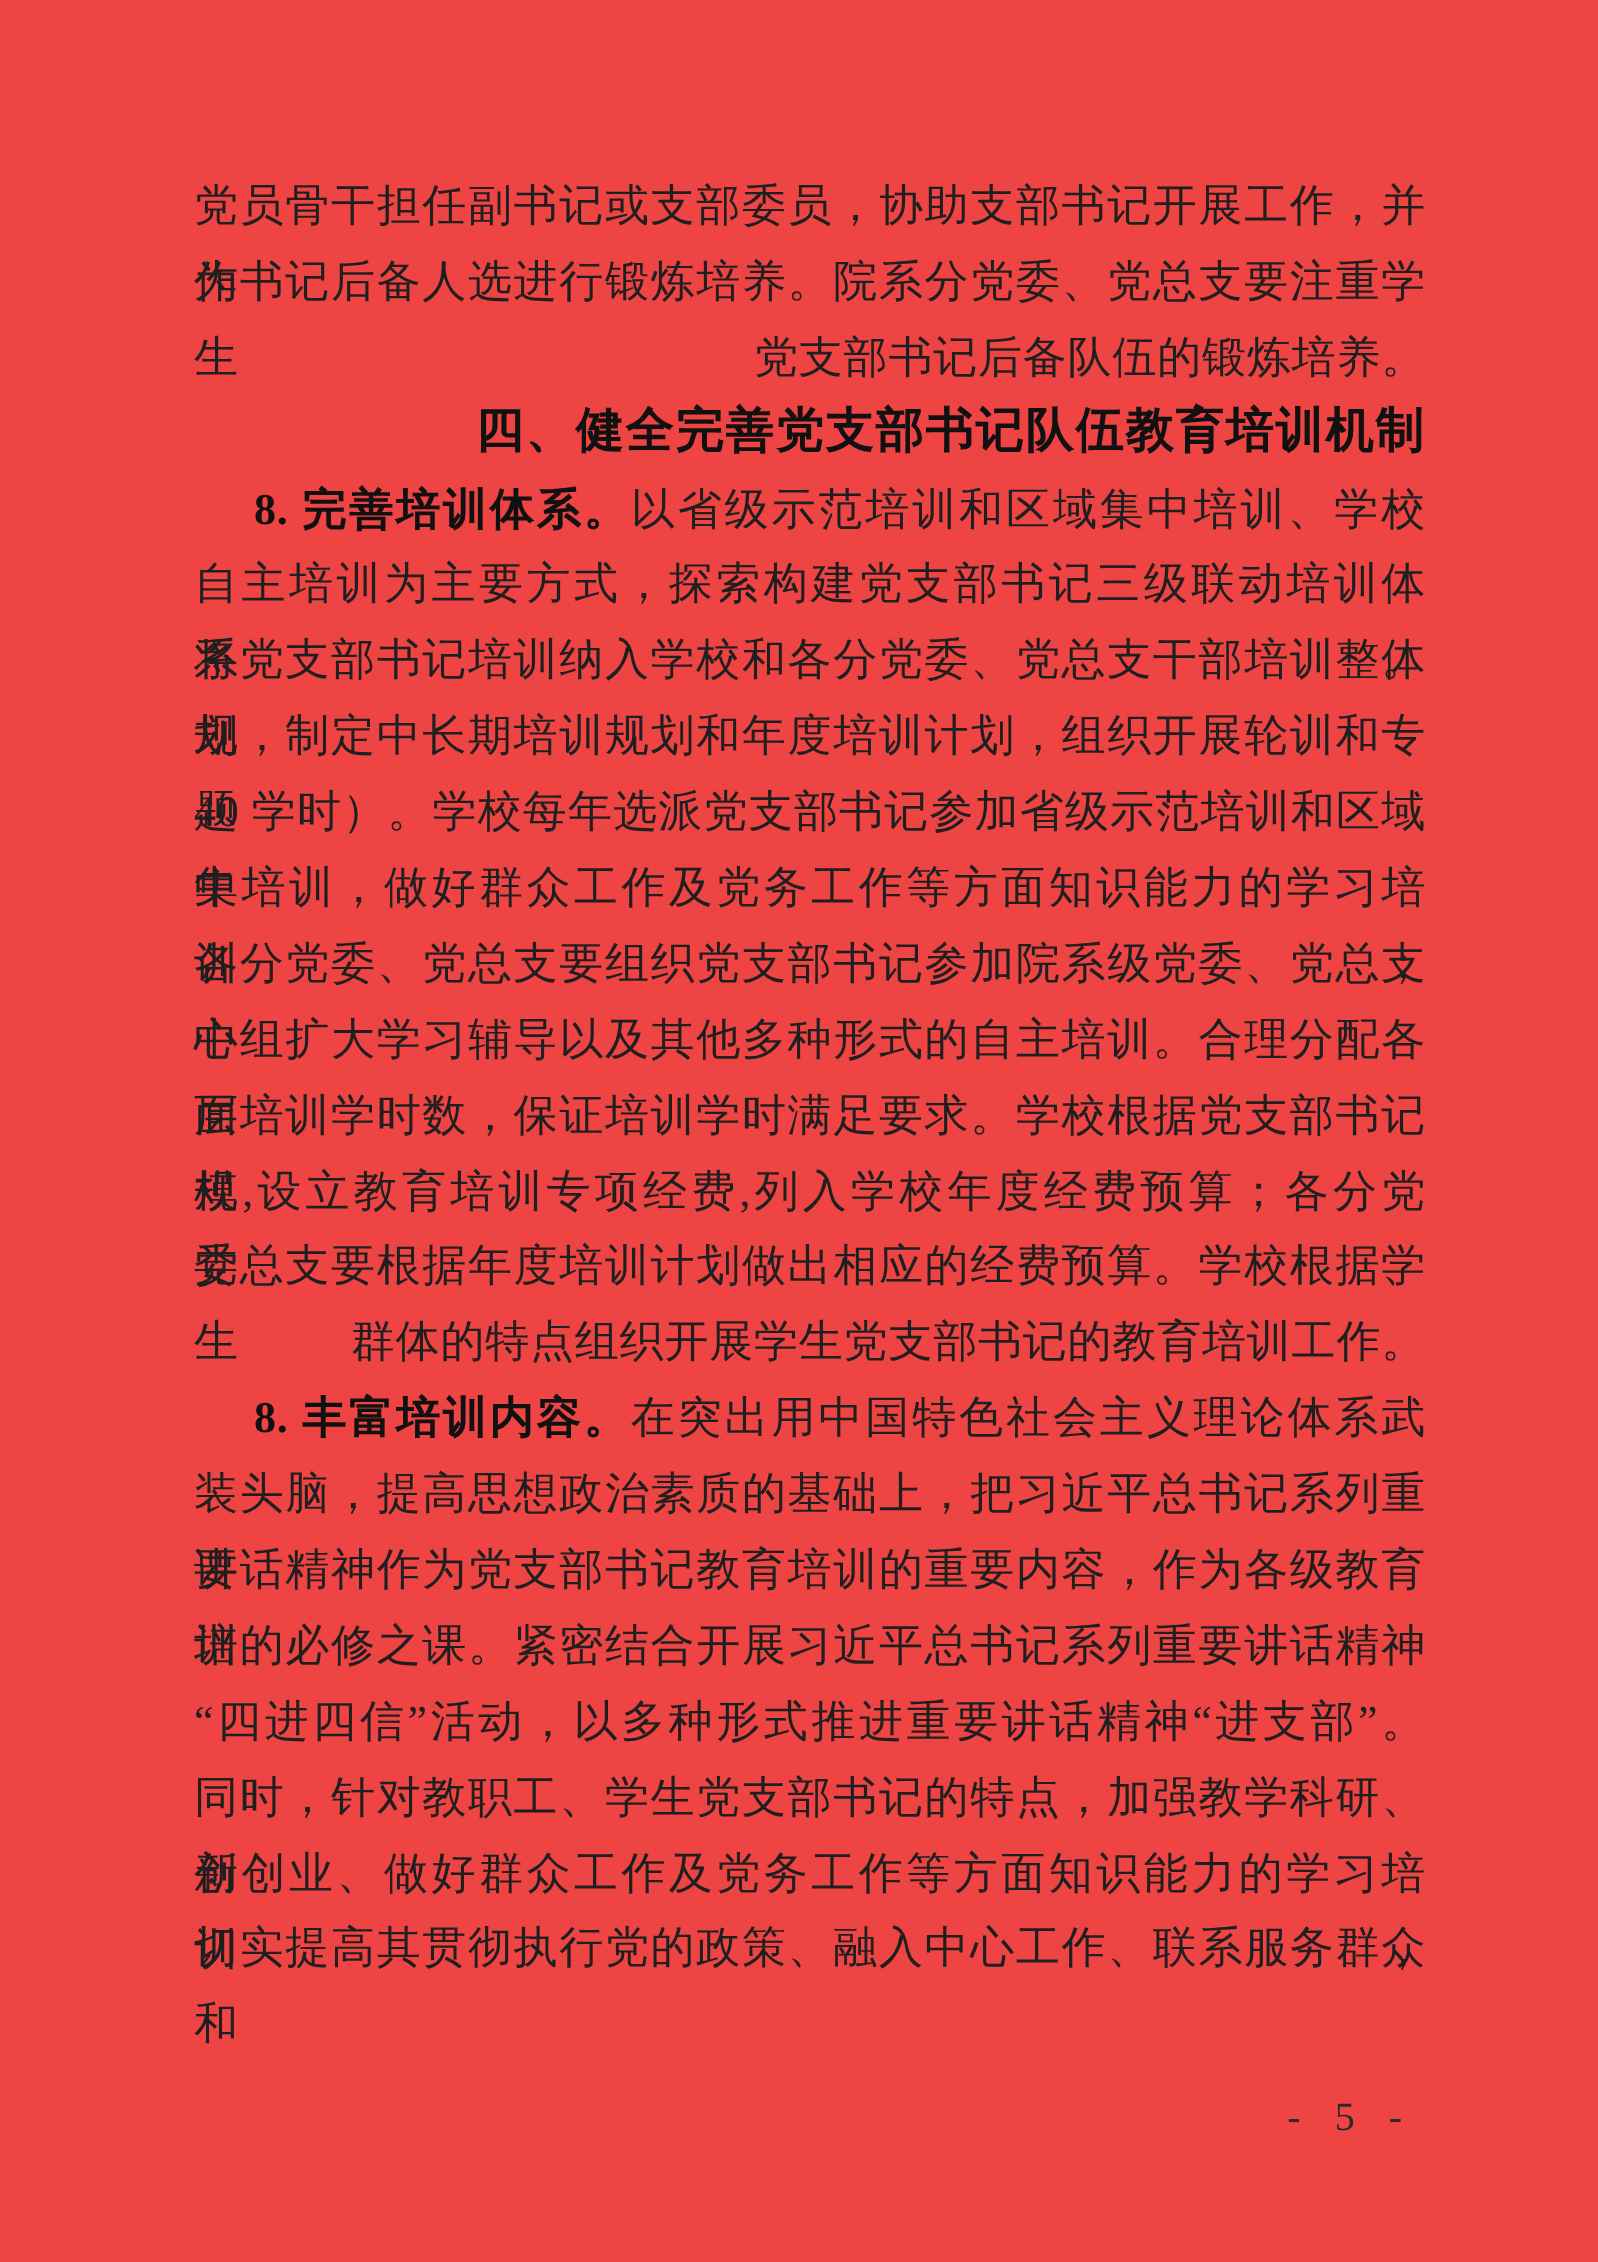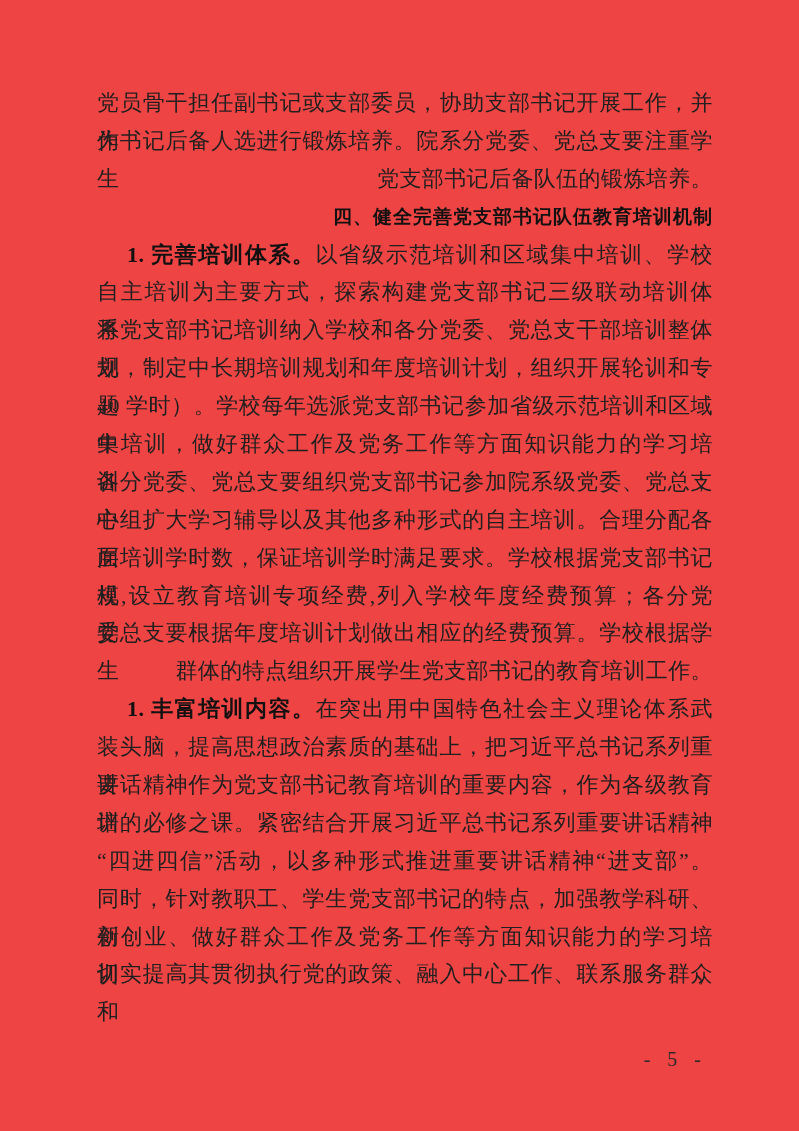--- a/index.html
+++ b/index.html
@@ -34,21 +34,21 @@
     white-space: normal;
     text-align: justify;
     text-align-last: justify;
   }
   .line.indent {
     text-indent: 30px;
   }
   .line.heading {
     font-family: Liberation Serif, serif;
     font-weight: 700;
-    font-size: 19px;
+    font-size: 24px;
     letter-spacing: 1px;
     color: #111111;
   }
   .bold {
     font-weight: 700;
     color: #111111;
   }
   .page-number {
     position: absolute;
     top: 1048px;
@@ -61,33 +61,33 @@
 </style>
 </head>
 <body>
 
 <div class="page">
   <div class="content">
       <div class="line justify"><span>党员骨干担任副书记或支部委员，协助支部书记开展工作，并作</span></div>
       <div class="line justify"><span>为书记后备人选进行锻炼培养。院系分党委、党总支要注重学生</span></div>
       <div class="line"><span>党支部书记后备队伍的锻炼培养。</span></div>
       <div class="line heading indent"><span class="bold">四、健全完善党支部书记队伍教育培训机制</span></div>
-      <div class="line justify indent"><span class="bold">1. 完善培训体系。</span><span>以省级示范培训和区域集中培训、学校</span></div>
+      <div class="line justify indent"><span class="bold">8. 完善培训体系。</span><span>以省级示范培训和区域集中培训、学校</span></div>
       <div class="line justify"><span>自主培训为主要方式，探索构建党支部书记三级联动培训体系。</span></div>
       <div class="line justify"><span>将党支部书记培训纳入学校和各分党委、党总支干部培训整体规</span></div>
       <div class="line justify"><span>划，制定中长期培训规划和年度培训计划，组织开展轮训和专题</span></div>
       <div class="line justify"><span>40 学时）。学校每年选派党支部书记参加省级示范培训和区域集</span></div>
       <div class="line justify"><span>中培训，做好群众工作及党务工作等方面知识能力的学习培训；</span></div>
       <div class="line justify"><span>各分党委、党总支要组织党支部书记参加院系级党委、党总支中</span></div>
       <div class="line justify"><span>心组扩大学习辅导以及其他多种形式的自主培训。合理分配各层</span></div>
       <div class="line justify"><span>面培训学时数，保证培训学时满足要求。学校根据党支部书记规</span></div>
       <div class="line justify"><span>模,设立教育培训专项经费,列入学校年度经费预算；各分党委、</span></div>
       <div class="line justify"><span>党总支要根据年度培训计划做出相应的经费预算。学校根据学生</span></div>
       <div class="line"><span>群体的特点组织开展学生党支部书记的教育培训工作。</span></div>
-      <div class="line justify indent"><span class="bold">1. 丰富培训内容。</span><span>在突出用中国特色社会主义理论体系武</span></div>
+      <div class="line justify indent"><span class="bold">8. 丰富培训内容。</span><span>在突出用中国特色社会主义理论体系武</span></div>
       <div class="line justify"><span>装头脑，提高思想政治素质的基础上，把习近平总书记系列重要</span></div>
       <div class="line justify"><span>讲话精神作为党支部书记教育培训的重要内容，作为各级教育培</span></div>
       <div class="line justify"><span>训的必修之课。紧密结合开展习近平总书记系列重要讲话精神</span></div>
       <div class="line justify"><span>“四进四信”活动，以多种形式推进重要讲话精神“进支部”。</span></div>
       <div class="line justify"><span>同时，针对教职工、学生党支部书记的特点，加强教学科研、创</span></div>
       <div class="line justify"><span>新创业、做好群众工作及党务工作等方面知识能力的学习培训，</span></div>
       <div class="line justify"><span>切实提高其贯彻执行党的政策、融入中心工作、联系服务群众和</span></div>
     </div>
   <div class="page-number">- 5 -</div>
 </div>

